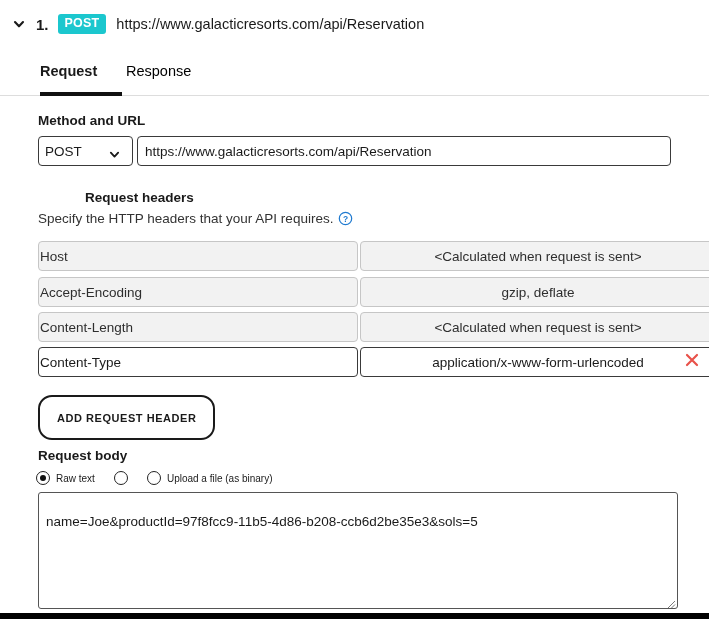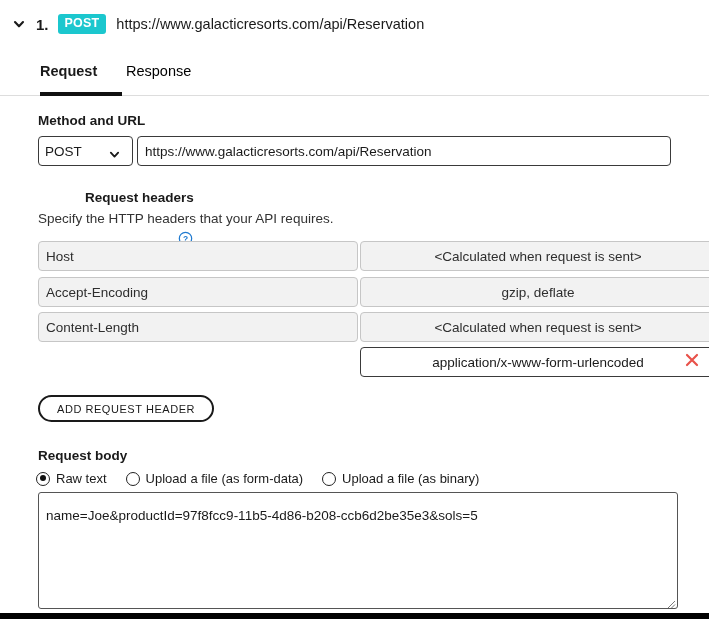--- a/index.html
+++ b/index.html
@@ -97,21 +97,20 @@
     font-weight: bold;
     color: #1a1a1a;
   }
   .section-sub {
     position: absolute;
     font-size: 13.5px;
     color: #333333;
     display: flex;
     align-items: center;
     gap: 5px;
-    flex-direction: column;
   }
   .help-icon {
     display: inline-flex;
     width: 15px; height: 15px;
     cursor: pointer;
   }
 
   
   .method-select {
     position: absolute;
@@ -151,21 +150,21 @@
   
   .hdr-row { position: absolute; left: 0; width: 709px; height: 30px; }
   .hdr-name, .hdr-value {
     position: absolute;
     top: 0;
     height: 30px;
     border-radius: 4px;
     font-family: "Liberation Sans", sans-serif;
     font-size: 13.5px;
     color: #1a1a1a;
-    padding: 0 7px;
+    padding: 0 1px;
   }
   .hdr-name  { left: 38px;  width: 320px; }
   .hdr-value { left: 360px; width: 356px; text-align: center; }
   .locked {
     background: #f2f2f2;
     border: 1px solid #c6c6c6;
     color: #2e2e2e;
   }
   .editable {
     background: #ffffff;
@@ -178,47 +177,47 @@
     width: 22px; height: 22px;
     display: flex; align-items: center; justify-content: center;
     cursor: pointer;
     background: none; border: none; padding: 0;
   }
 
   
   .add-header-btn {
     position: absolute;
     left: 38px; top: 395px;
-    height: 27px;
+    height: 45px;
     padding: 0 17px;
     border: 2px solid #1a1a1a;
     border-radius: 14px;
     background: #ffffff;
     font-family: "Liberation Sans", sans-serif;
     font-size: 11px;
-    font-weight: normal;
+    font-weight: bold;
     letter-spacing: 0.55px;
     color: #1a1a1a;
     cursor: pointer;
   }
 
   
   .radio-group {
     position: absolute;
     left: 36px; top: 471px;
     display: flex;
     align-items: center;
   }
   .radio-opt {
     display: flex;
     align-items: center;
     gap: 6px;
     margin-right: 19px;
     cursor: pointer;
-    font-size: 13px;
+    font-size: 10px;
     color: #1a1a1a;
   }
   .radio-dot {
     width: 14px; height: 14px;
     border-radius: 50%;
     border: 1.5px solid #222222;
     background: #ffffff;
     display: inline-block;
     position: relative;
     flex: 0 0 auto;
@@ -236,21 +235,21 @@
   .body-textarea {
     position: absolute;
     left: 38px; top: 492px;
     width: 640px; height: 117px;
     border: 1px solid #555555;
     border-radius: 3px;
     background: #ffffff;
     font-family: "Liberation Sans", sans-serif;
     font-size: 13.5px;
     color: #1a1a1a;
-    padding: 14px 7px;
+    padding: 20px 7px;
     resize: none;
     line-height: 1.3;
     overflow: hidden;
   }
   .resize-grip {
     position: absolute;
     left: 664px; top: 595px;
     width: 12px; height: 12px;
     pointer-events: none;
   }
@@ -323,20 +322,21 @@
   <input class="hdr-name locked" type="text" readonly="" value="Accept-Encoding" style="">
   <input class="hdr-value locked" type="text" readonly="" value="gzip, deflate" style="">
 </div>
 
 <div class="hdr-row" style="top:312px;">
   <input class="hdr-name locked" type="text" readonly="" value="Content-Length" style="">
   <input class="hdr-value locked" type="text" readonly="" value="&lt;Calculated when request is sent&gt;" style="">
 </div>
 
 <div class="hdr-row" style="top:347px;">
+  <input class="hdr-name editable" type="text" value="Content-Type" style="">
   <input class="hdr-value editable" type="text" value="application/x-www-form-urlencoded" style="">
   <button class="delete-header-btn">
     <span>
       <svg width="16" height="16" viewBox="0 0 16 16">
         <path d="M3 3 L13 13 M13 3 L3 13" stroke="#e8524a" stroke-width="2.2" stroke-linecap="round"></path>
       </svg>
     </span>
   </button>
 </div>
 
@@ -344,21 +344,20 @@
 
 <div class="section-label" style="left:38px; top:448px;">Request body</div>
 
 <div class="radio-group">
   <label class="radio-opt">
     <span class="radio-dot checked"></span>
     <span>Raw text</span>
   </label>
   <label class="radio-opt">
     <span class="radio-dot"></span>
-    <span>Upload a file (as form-data)</span>
   </label>
   <label class="radio-opt">
     <span class="radio-dot"></span>
     <span>Upload a file (as binary)</span>
   </label>
 </div>
 
 <textarea class="body-textarea" placeholder="Enter request body" style="">name=Joe&amp;productId=97f8fcc9-11b5-4d86-b208-ccb6d2be35e3&amp;sols=5</textarea>
 
 <span class="resize-grip">

